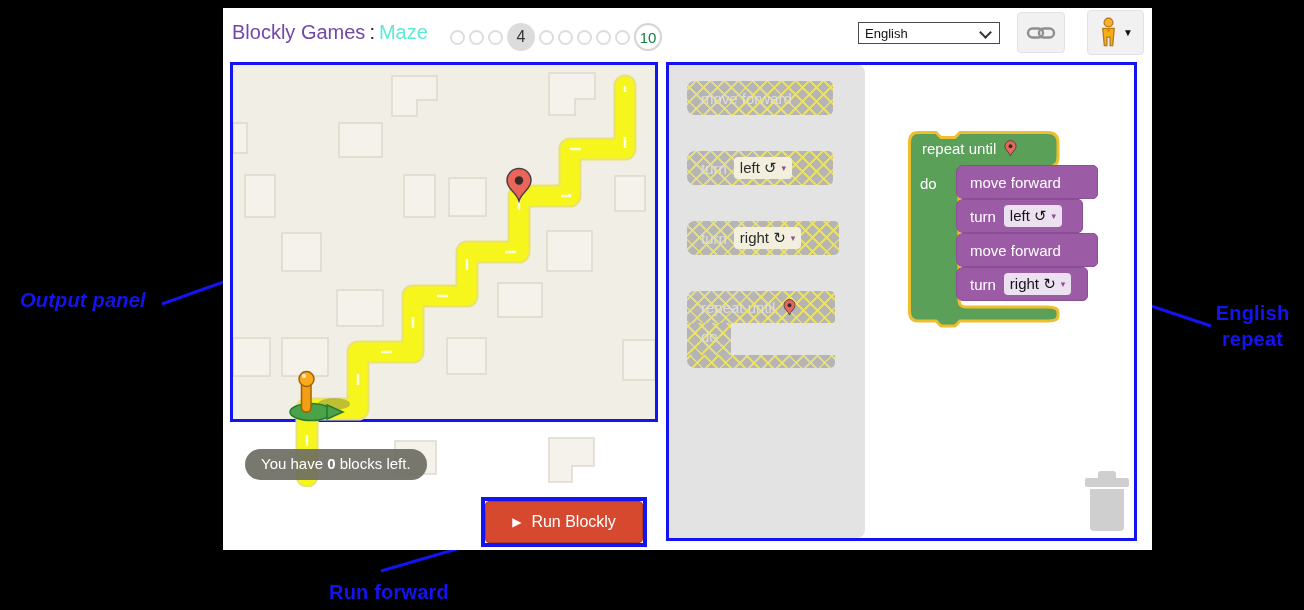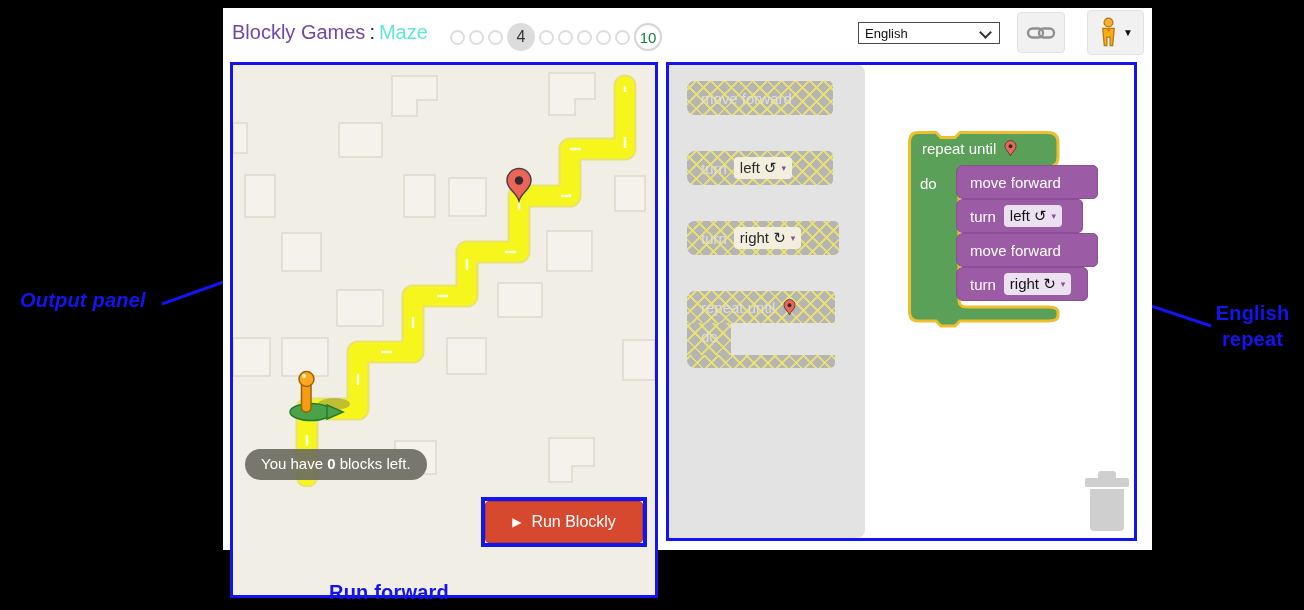--- a/index.html
+++ b/index.html
@@ -21,21 +21,21 @@
   .lang{position:absolute;left:858px;top:22px;width:142px;height:22px;background:#fff;border:1px solid #4a4a4a;
         box-sizing:border-box;font-size:13px;color:#111;display:flex;align-items:center;padding-left:6px;cursor:pointer;}
   .lang .chev{position:absolute;right:9px;top:5px;width:7px;height:7px;border-right:2px solid #333;
         border-bottom:2px solid #333;transform:rotate(45deg);}
   .icon-btn{position:absolute;border:1px solid #e2e2e2;background:#f1f1f1;border-radius:4px;cursor:pointer;
         display:flex;align-items:center;justify-content:center;padding:0;}
   .link-btn{left:1017px;top:12px;width:48px;height:41px;}
   .peg-btn{left:1087px;top:10px;width:57px;height:45px;gap:4px;}
   .peg-btn .caret{font-size:10px;color:#111;}
   
-  .maze{position:absolute;left:230px;top:62px;width:428px;height:536px;box-sizing:border-box;
+  .maze{position:absolute;left:230px;top:62px;width:428px;height:360px;box-sizing:border-box;
         border:3px solid #1414f0;background:#f1eee6;padding-left:20px;}
   .maze svg{position:absolute;left:0;top:0;}
   .tooltip{position:absolute;left:12px;top:384px;height:31px;box-sizing:border-box;padding:6px 16px 0 16px;
         background:rgba(108,108,98,0.92);border-radius:16px;color:#fff;font-size:15px;white-space:nowrap;}
   .tooltip b{font-weight:bold;}
   
   .run-wrap{position:absolute;left:481px;top:497px;width:158px;height:42px;border:4px solid #1414f0;}
   .run-btn{width:100%;height:100%;background:#d7492f;border:1px solid #b33a28;border-radius:4px;color:#fff;
         font-size:16px;font-family:inherit;display:flex;align-items:center;justify-content:center;gap:10px;cursor:pointer;}
   .run-btn .play{font-size:12px;}

